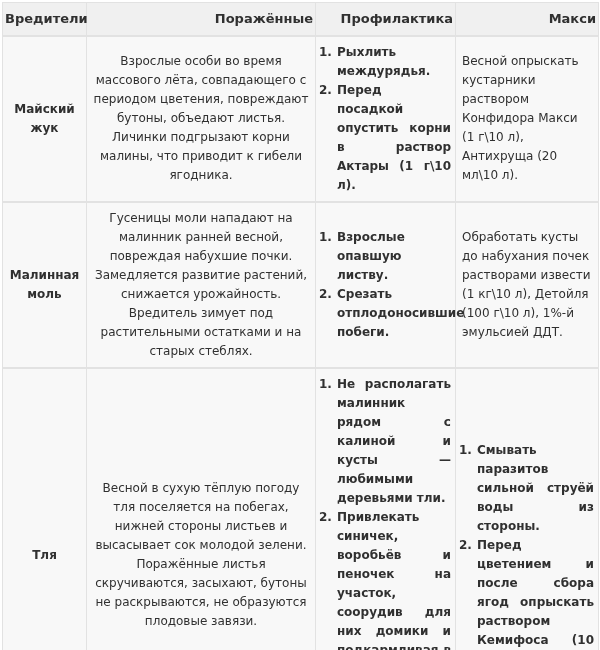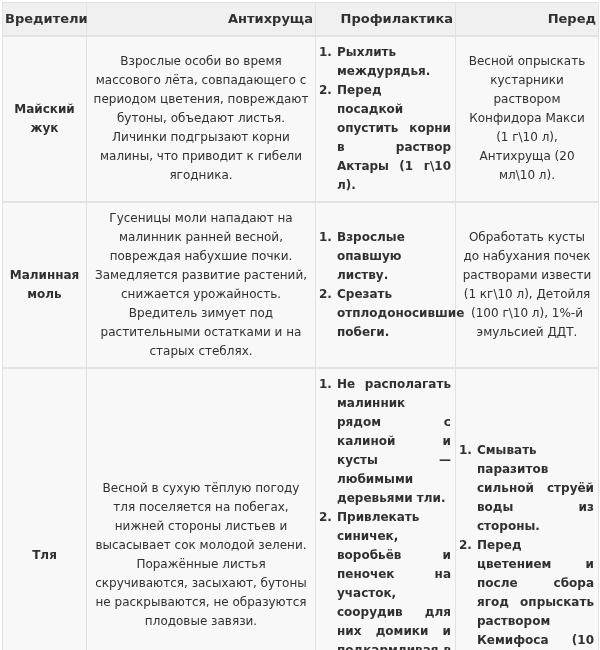--- a/index.html
+++ b/index.html
@@ -48,21 +48,21 @@
     background: var(--header-bg);
     font-weight: bold;
     text-align: right;
     height: 33px;
     font-size: 13px;
     padding: 4px 2px;
     line-height: 16px;
   }
   td.cell-pest   { text-align: center; font-weight: bold; }
   td.cell-manif  { text-align: center; padding: 6px 3px; margin-top: 44px; }
-  td.cell-center { text-align: center; padding: 6px 6px; }
+  td.cell-center { text-align: left; padding: 6px 6px; }
   td.cell-list   { padding: 6px 4px 6px 2px; }
 
   td.cell-list ol {
     margin: 0;
     padding-left: 18px;
   }
   td.cell-list ol li {
     text-align: justify;
     padding-left: 1px;
     font-weight: bold;
@@ -78,23 +78,23 @@
   <table class="pests">
     <colgroup>
       <col class="c-pest">
         <col class="c-manif">
         <col class="c-prev">
         <col class="c-meas">
     </colgroup>
     <thead>
       <tr>
         <th>Вредители</th>
-        <th>Антихруща</th>
+        <th>Поражённые</th>
         <th>Профилактика</th>
-        <th>Перед</th>
+        <th>Макси</th>
       </tr>
     </thead>
     <tbody>
       <tr class="row-1">
         <td class="cell-pest">Майский жук</td>
         <td class="cell-manif">Взрослые особи во время массового лёта, совпадающего с периодом цветения, повреждают бутоны, объедают листья. Личинки подгрызают корни малины, что приводит к гибели ягодника.</td>
         <td class="cell-list">
           <ol>
             <li>Рыхлить междурядья.</li>
             <li>Перед посадкой опустить корни в раствор Актары (1 г\10 л).</li>

